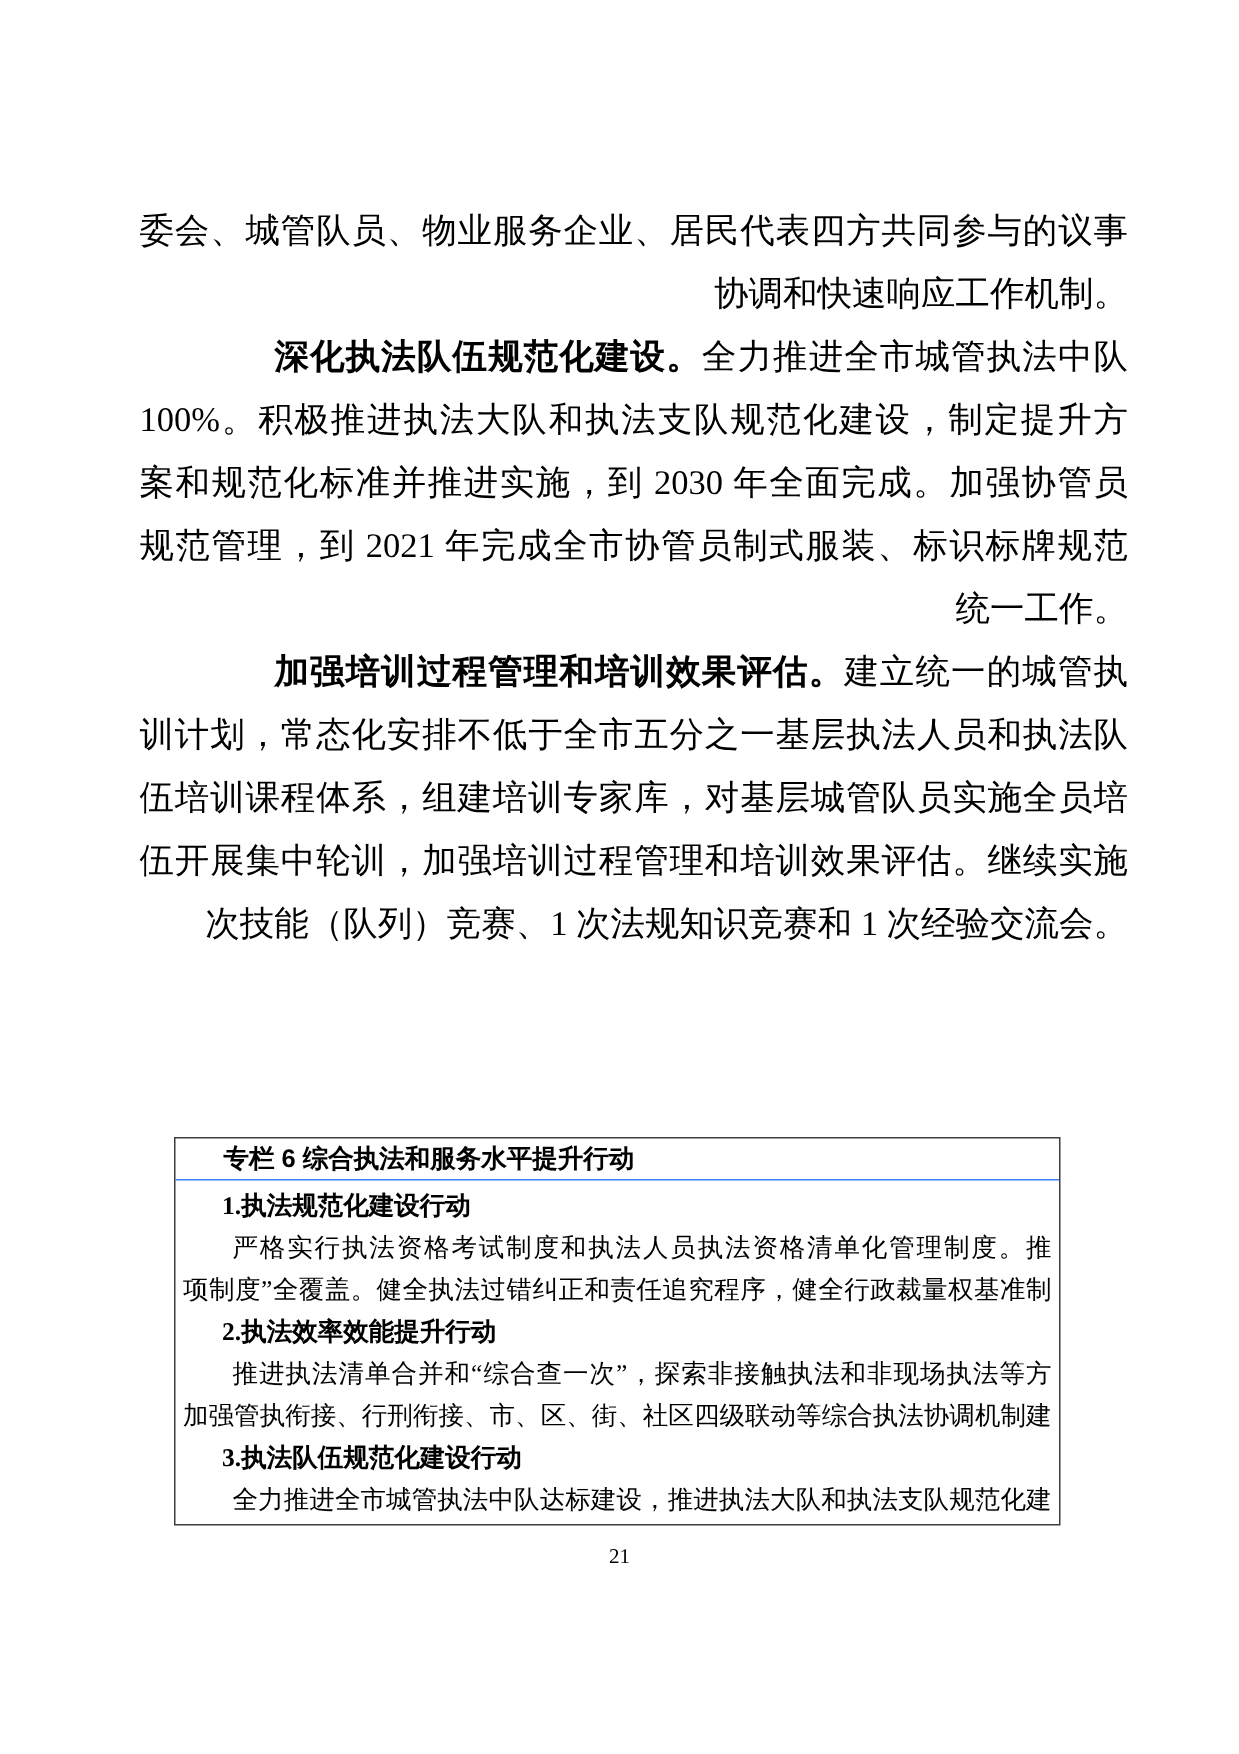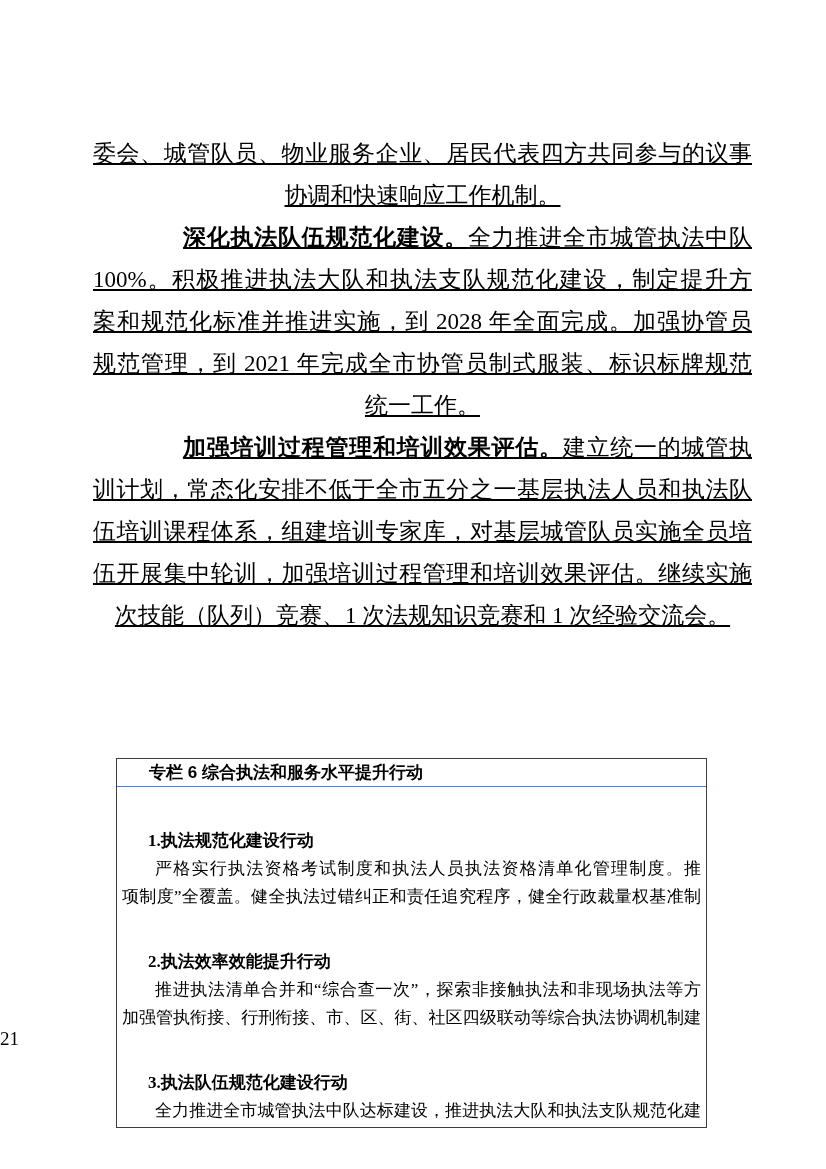--- a/index.html
+++ b/index.html
@@ -11,29 +11,28 @@
     color: #000000;
     font-family: "Liberation Serif", "DejaVu Serif", serif;
     overflow: hidden;
   }
   
   .body-text {
     position: absolute;
     left: 93px;
     top: 133px;
     width: 659px;
-    text-decoration: underline;
   }
   .bl {
     height: 42px;
     line-height: 42px;
     font-size: 23px;
     overflow: hidden;
     white-space: normal;
-    text-align: center;
+    text-align: right;
   }
   .bl.j {
     text-align: justify;
     text-align-last: justify;
   }
   .bl.ind { text-indent: 54px; }
   .bl.sub { padding-left: 62px; }
   .lead { font-weight: bold; margin-left: 36px; }
   
   .panel {
@@ -57,52 +56,52 @@
   .panel-body { padding: 3px 5px 2px 5px; }
   .pl {
     height: 28px;
     line-height: 28px;
     font-size: 17px;
     overflow: hidden;
   }
   .pl.heading {
     font-weight: bold;
     padding-left: 26px;
-    margin-top: 37px;
   }
   .pl.first {
     text-indent: 33px;
     text-align: justify;
     text-align-last: justify;
   }
   .pl.wrap {
     text-align: justify;
     text-align-last: justify;
   }
   
   .page-number {
     position: absolute;
     top: 1029px;
     left: 0;
     width: 100%;
-    font-size: 19px;
+    text-align: center;
+    font-size: 14px;
     line-height: 20px;
   }
 </style>
 </head>
 <body>
 
 <div class="page">
 
   <div class="body-text">
     <div class="bl j">委会、城管队员、物业服务企业、居民代表四方共同参与的议事</div>
     <div class="bl">协调和快速响应工作机制。</div>
     <div class="bl j ind"><span class="lead">深化执法队伍规范化建设。</span><span>全力推进全市城管执法中队达标</span></div>
     <div class="bl j">100%。积极推进执法大队和执法支队规范化建设，制定提升方</div>
-    <div class="bl j">案和规范化标准并推进实施，到 2028 年全面完成。加强协管员</div>
+    <div class="bl j">案和规范化标准并推进实施，到 2030 年全面完成。加强协管员</div>
     <div class="bl j">规范管理，到 2021 年完成全市协管员制式服装、标识标牌规范</div>
     <div class="bl">统一工作。</div>
     <div class="bl j ind"><span class="lead">加强培训过程管理和培训效果评估。</span><span>建立统一的城管执法队</span></div>
     <div class="bl j">训计划，常态化安排不低于全市五分之一基层执法人员和执法队</div>
     <div class="bl j">伍培训课程体系，组建培训专家库，对基层城管队员实施全员培</div>
     <div class="bl j">伍开展集中轮训，加强培训过程管理和培训效果评估。继续实施</div>
     <div class="bl">次技能（队列）竞赛、1 次法规知识竞赛和 1 次经验交流会。</div>
   </div>
 
   <div class="panel">

